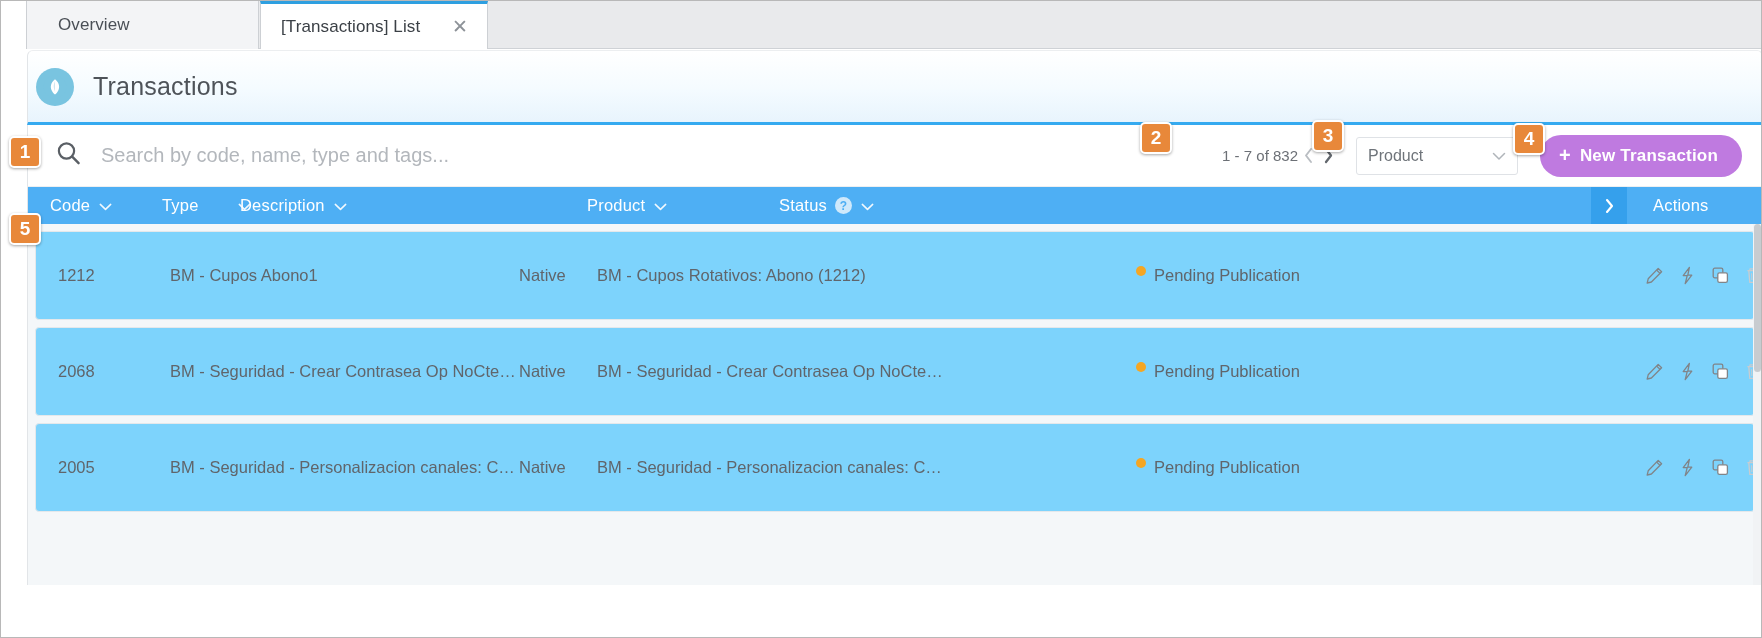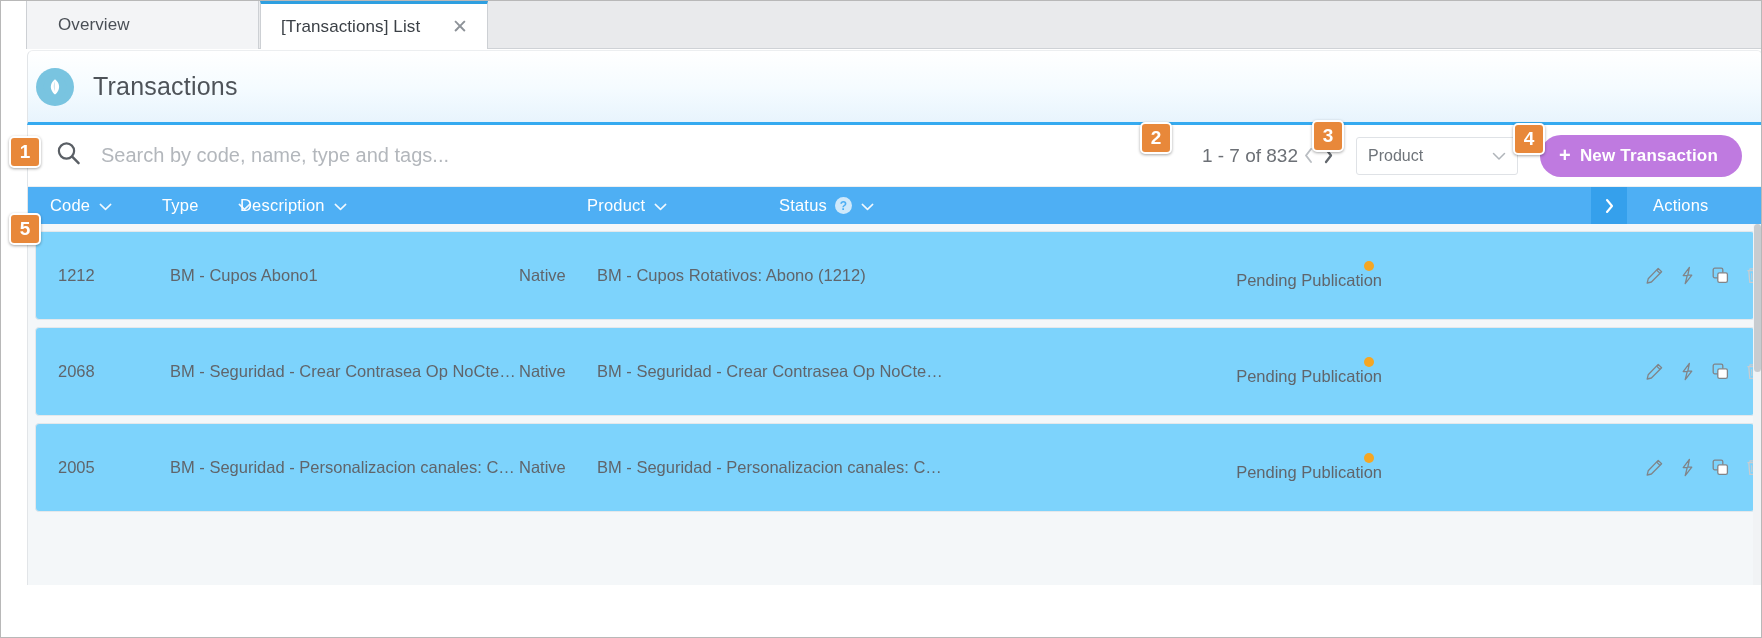--- a/index.html
+++ b/index.html
@@ -139,21 +139,21 @@
   }
   .search-input::placeholder { color: #b3b7bc; }
 
   .pager {
     display: flex;
     align-items: center;
     flex: none;
     margin-right: 18px;
   }
   .pager-label {
-    font-size: 19px;
+    font-size: 15px;
     color: #6c7view;
     color: #6c7076;
     white-space: nowrap;
     text-align: center;
   }
   .pager-btn {
     width: 20px; height: 26px;
     display: flex; align-items: center; justify-content: center;
     color: #b9bdc2;
     cursor: pointer;
@@ -256,21 +256,21 @@
     height: 89px;
     background: #7dd3fc;
     border: 1px solid #e4e8eb;
     border-radius: 4px;
     display: flex;
     align-items: center;
     font-size: 16.5px;
     color: #60656b;
   }
   .cell { overflow: hidden; white-space: nowrap; text-overflow: ellipsis; }
-  .status-cell { display: flex; align-items: flex-end; flex-direction: column; }
+  .status-cell { display: flex; align-items: flex-start; }
   .status-dot {
     width: 10px; height: 10px;
     border-radius: 50%;
     background: #f5a623;
     margin-right: 8px;
     flex: none;
   }
   .actions-cell {
     display: flex;
     align-items: center;

